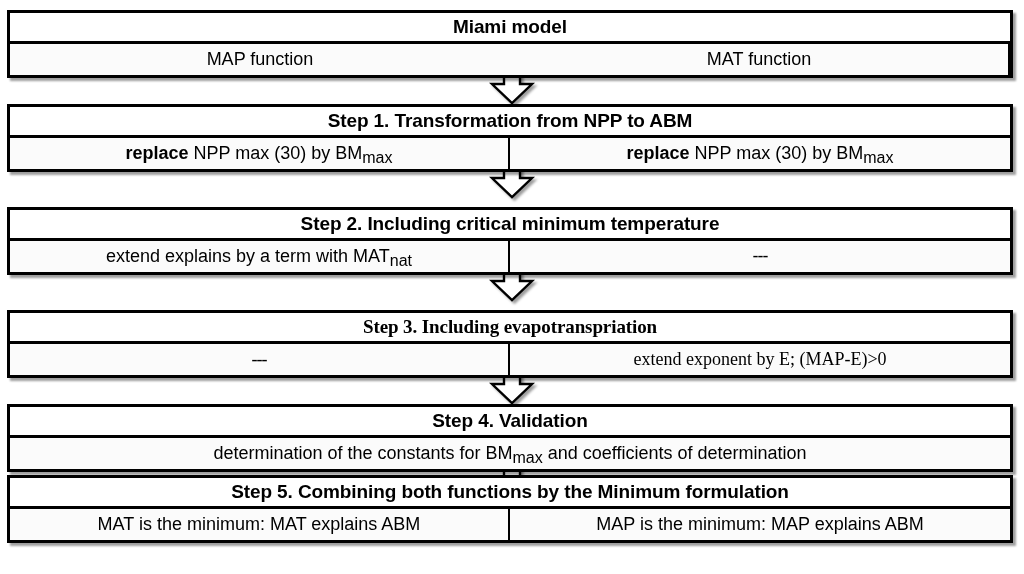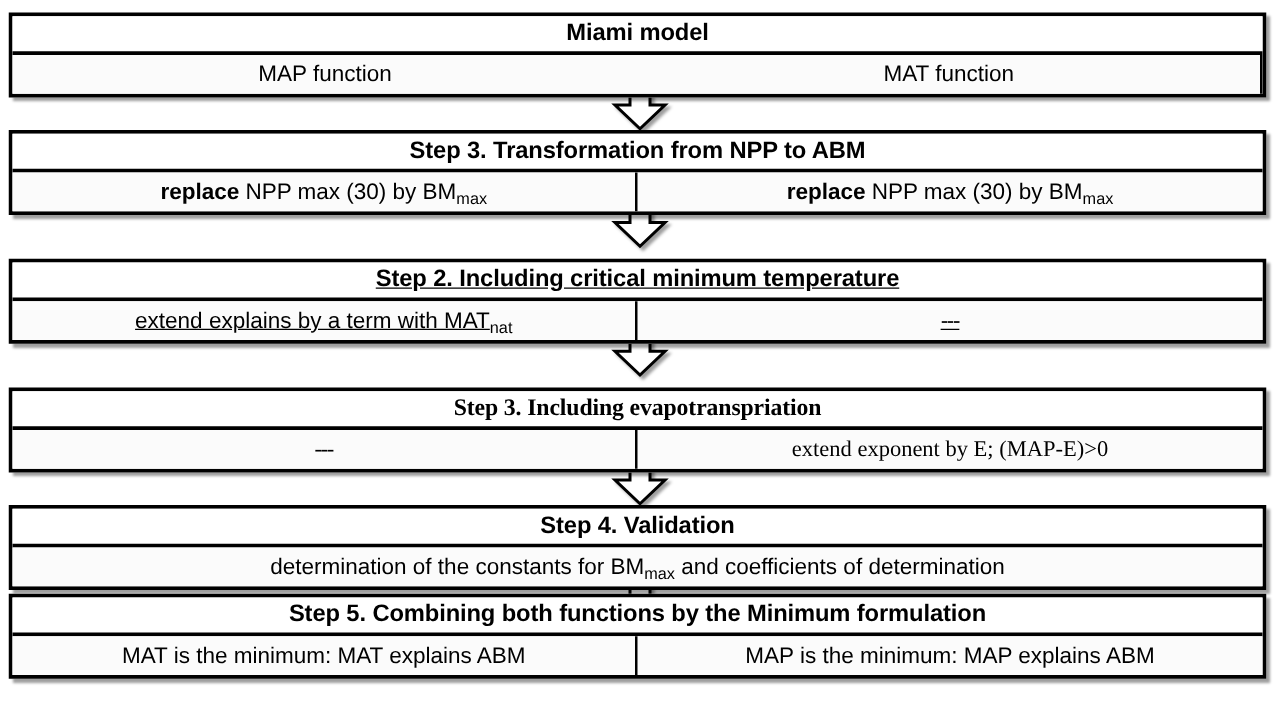--- a/index.html
+++ b/index.html
@@ -76,21 +76,21 @@
     width: 50%;
   }
   .cell.full {
     width: 100%;
   }
 
   .cell b {
     font-weight: bold;
   }
   .cell sub {
-    font-size: 13px;
+    font-size: 16px;
     vertical-align: baseline;
     position: relative;
     top: 4px;
   }
 
   .dash {
     letter-spacing: -1px;
     font-size: 18px;
   }
 
@@ -131,21 +131,21 @@
       <defs>
         <filter id="sh1" x="-50%" y="-50%" width="220%" height="220%">
           <feDropShadow dx="2.5" dy="2.5" stdDeviation="1.1" flood-color="#000000" flood-opacity="0.38"></feDropShadow>
         </filter>
       </defs>
       <polygon points="14,1 30,1 30,14 42,14 22,33 2,14 14,14" fill="#ffffff" stroke="#000000" stroke-width="2.4" stroke-linejoin="miter" filter="url(#sh1)"></polygon>
     </svg>
   </div>
 
   <div class="block" style="top:104px;">
-    <div class="header-row">Step 3. Transformation from NPP to ABM</div>
+    <div class="header-row">Step 1. Transformation from NPP to ABM</div>
     <div class="content-row">
       <div class="cell half-left">
         <span><b>replace</b><span> NPP max (30) by BM</span><sub>max</sub></span>
       </div>
       <div class="cell half-right">
         <span><b>replace</b><span> NPP max (30) by BM</span><sub>max</sub></span>
       </div>
     </div>
   </div>
 
@@ -153,21 +153,21 @@
     <svg viewBox="0 0 44 34" xmlns="http://www.w3.org/2000/svg">
       <defs>
         <filter id="sh2" x="-50%" y="-50%" width="220%" height="220%">
           <feDropShadow dx="2.5" dy="2.5" stdDeviation="1.1" flood-color="#000000" flood-opacity="0.38"></feDropShadow>
         </filter>
       </defs>
       <polygon points="14,1 30,1 30,14 42,14 22,33 2,14 14,14" fill="#ffffff" stroke="#000000" stroke-width="2.4" stroke-linejoin="miter" filter="url(#sh2)"></polygon>
     </svg>
   </div>
 
-  <div class="block" style="top:207px;text-decoration:underline;">
+  <div class="block" style="top:207px;">
     <div class="header-row">Step 2. Including critical minimum temperature</div>
     <div class="content-row">
       <div class="cell half-left">
         <span><span>extend explains by a term with MAT</span><sub>nat</sub></span>
       </div>
       <div class="cell half-right">
         <span class="dash">---</span>
       </div>
     </div>
   </div>

